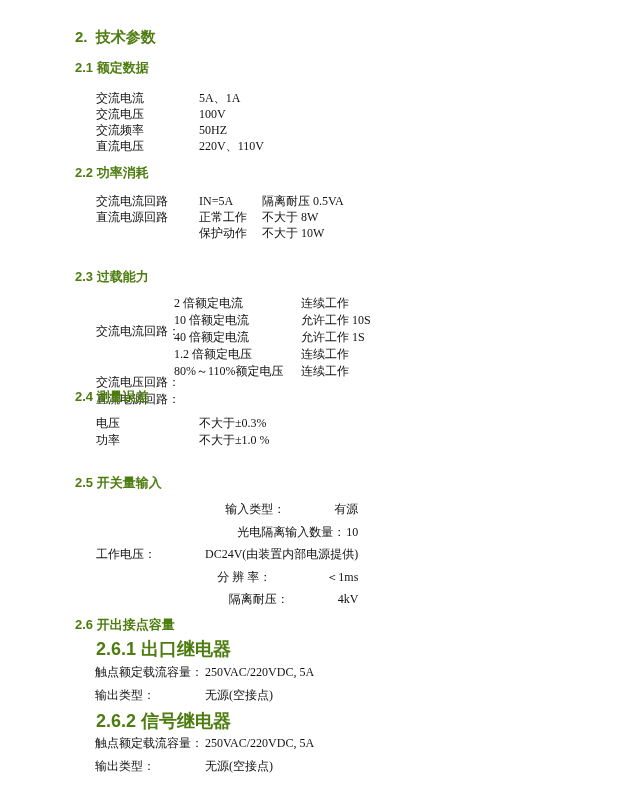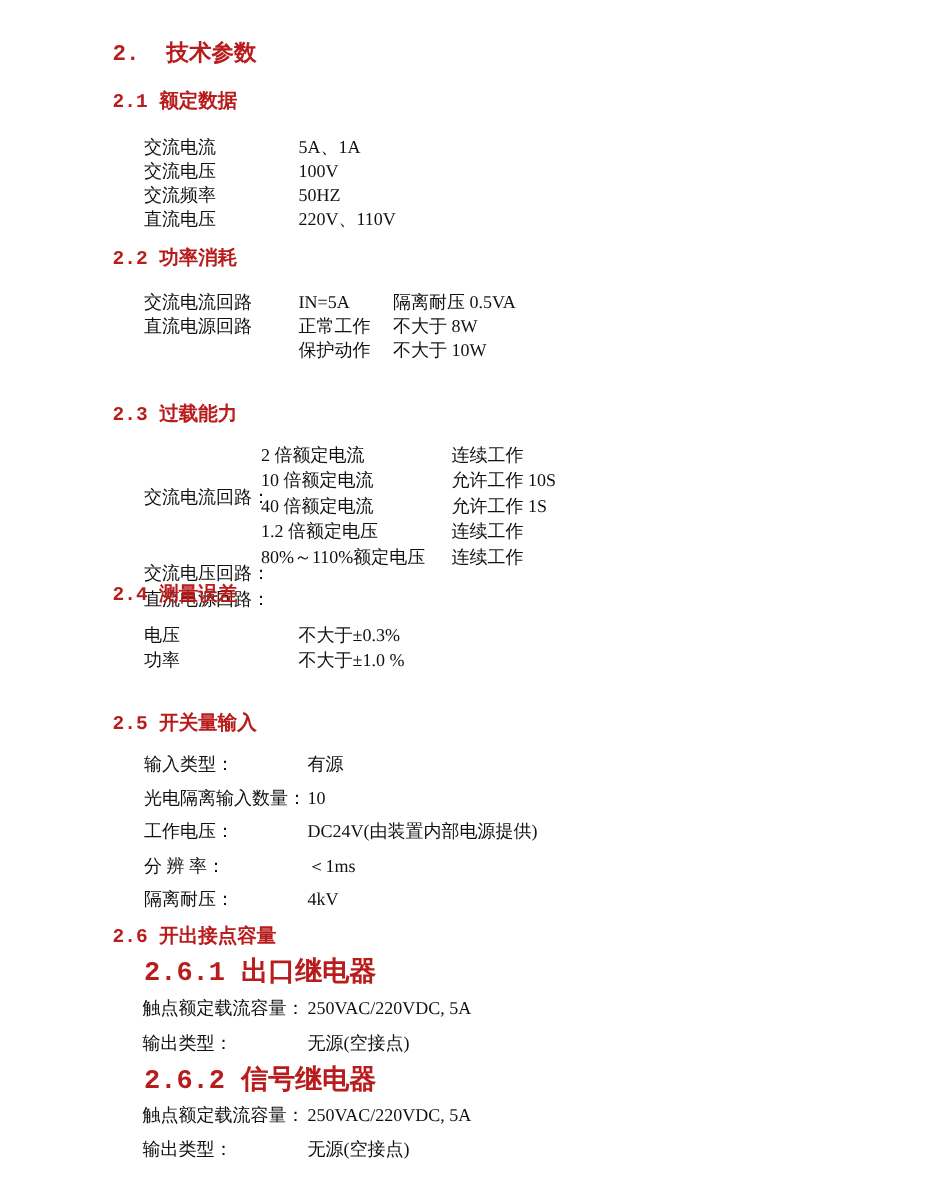--- a/index.html
+++ b/index.html
@@ -7,31 +7,31 @@
     position:relative;
     width:625px;height:792px;
     margin:0 auto;
     background:#ffffff;
     color:#111111;
     font-family:"Liberation Serif","DejaVu Serif",serif;
     overflow:hidden;
   }
   .h{
     position:absolute;left:75px;margin:0;
-    font-family:Liberation Mono, monospace;
-    font-weight:700;color:#b91c1c;white-space:pre;
+    font-family:Liberation Sans, sans-serif;
+    font-weight:700;color:#4d7c0f;white-space:pre;
   }
   .h1{font-size:15px;line-height:18px;}
   .h2{font-size:13px;line-height:16px;}
   .h3{left:96px;font-size:18px;line-height:16px;}
   .rows{position:absolute;left:96px;font-size:12px;}
   .row{display:flex;white-space:pre;}
   .lh16 .row{height:16px;line-height:16px;}
   .lh17 .row{height:17px;line-height:17px;}
-  .lh22 .row{height:22.5px;line-height:22.5px;}
+  .lh22 .row{height:22.5px;line-height:22.5px;justify-content:flex-end;}
   .lh23 .row{height:23px;line-height:23px;}
   .lab{flex:none;display:inline-block;}
   .w103{width:103px;}
   .w78{width:78px;margin-top:28px;}
   .w109{width:109px;}
   .w110{width:110px;}
   .c63{flex:none;width:63px;}
   .c127{flex:none;min-width:127px;}
   .val{flex:none;}
 </style>

